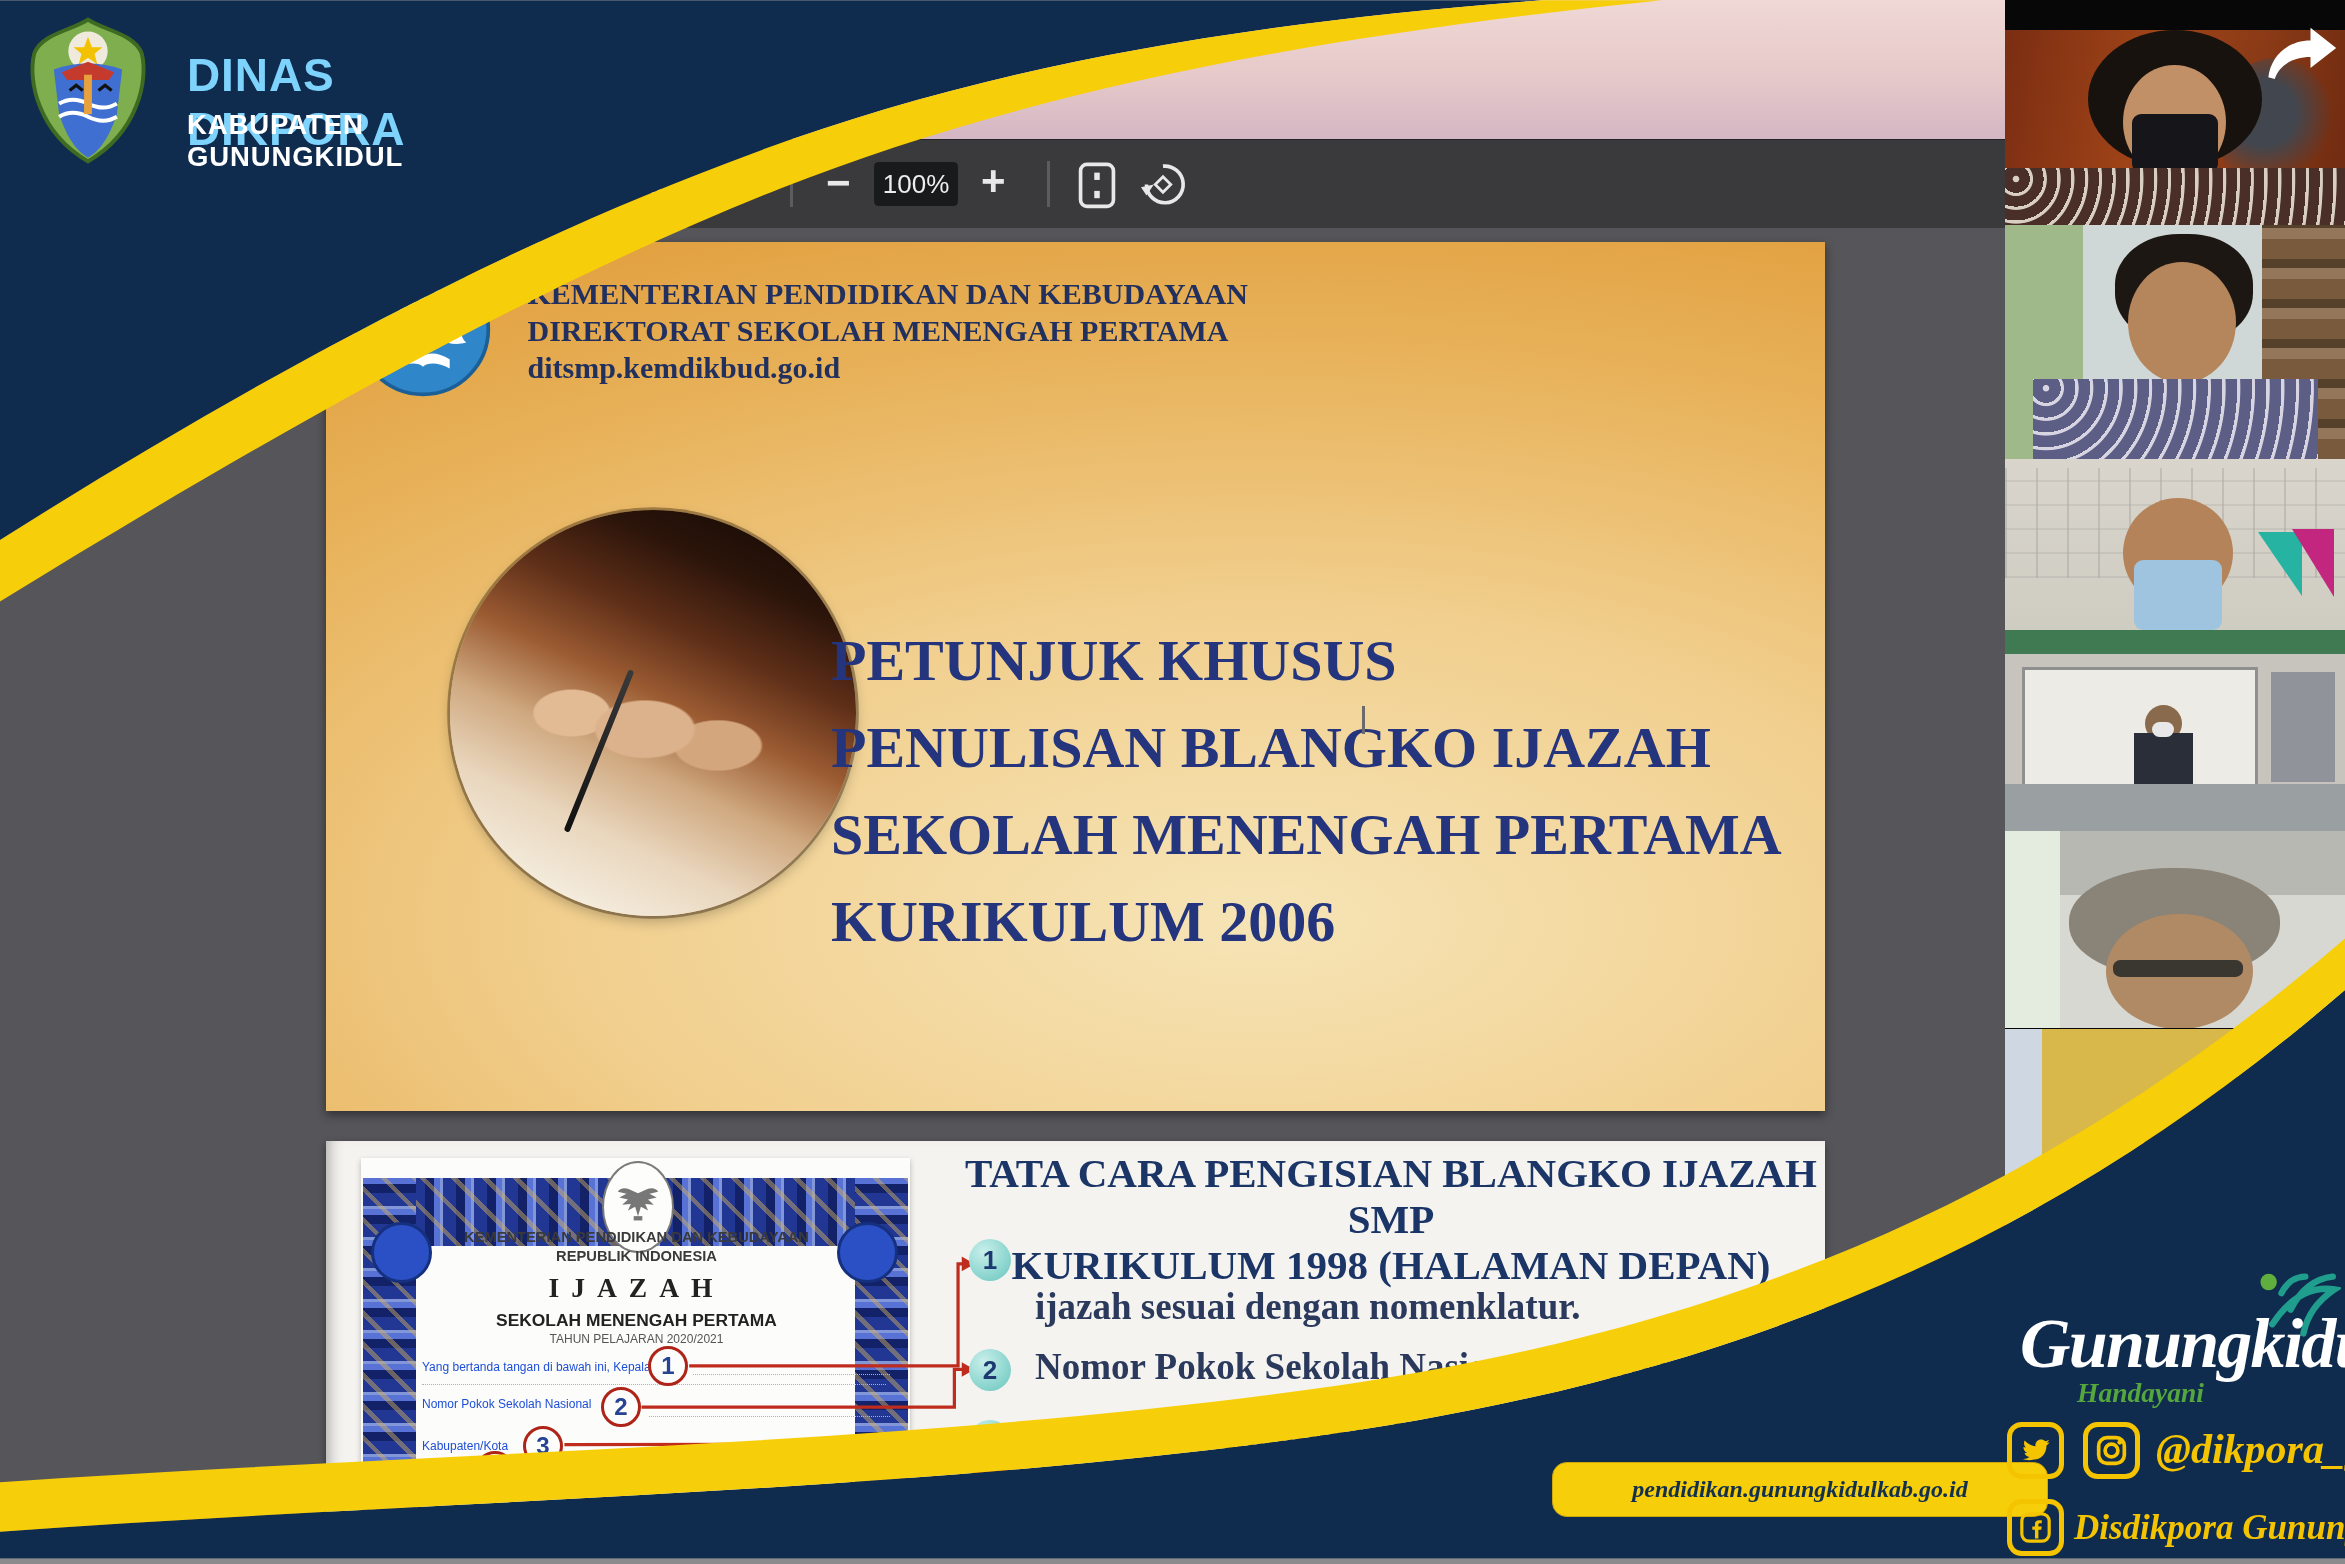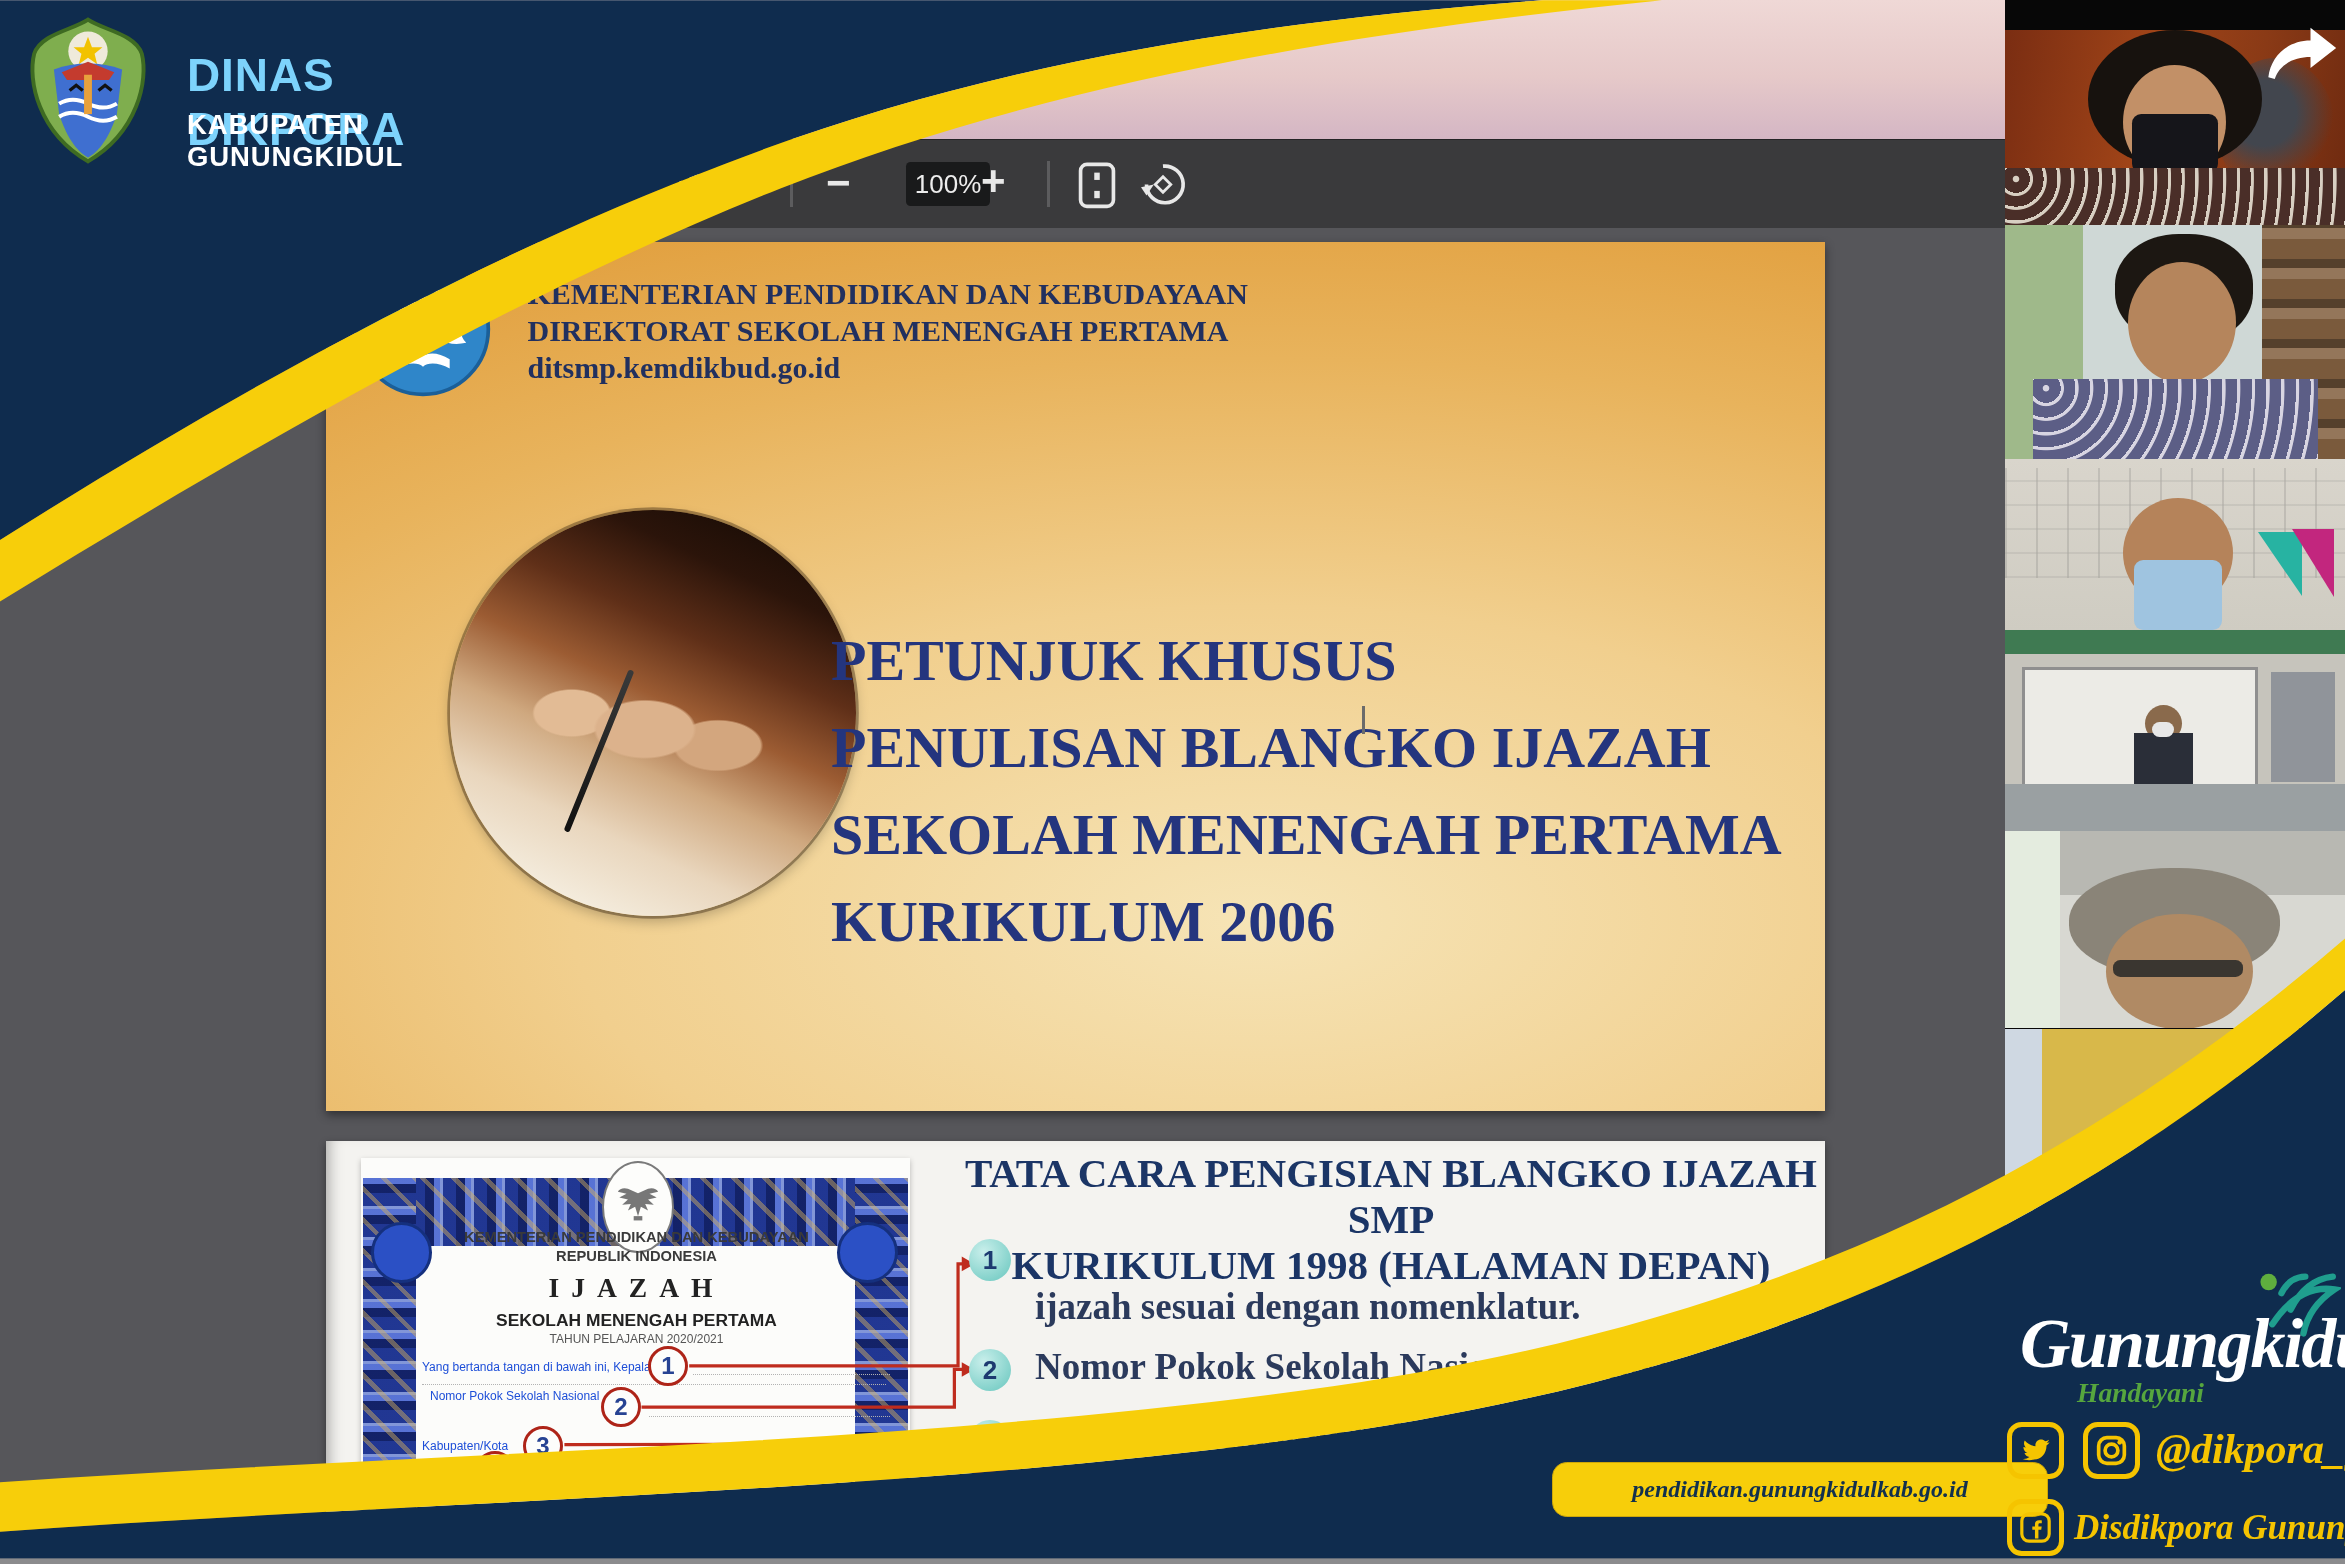--- a/index.html
+++ b/index.html
@@ -6,21 +6,21 @@
   .stage{position:relative;width:2345px;height:1565px;overflow:hidden;
          font-family:"Liberation Sans",sans-serif;background:#56565a;}
   .abs{position:absolute;}
 
   
   .pink-strip{left:0;top:0;width:2005px;height:139px;
     background:linear-gradient(180deg,#efd8d6 0%,#e6c9c9 55%,#d4b6c4 100%);}
   .pdf-toolbar{left:0;top:139px;width:2005px;height:89px;background:#3a3a3c;
     border-top:1.8px solid #242426;box-sizing:border-box;}
   .tb-box{position:absolute;height:44px;background:#191a1b;border-radius:4.6px;
-    color:#ededed;font-size:27.5px;display:flex;align-items:center;justify-content:center;margin-left:32px;}
+    color:#ededed;font-size:27.5px;display:flex;align-items:center;justify-content:center;}
   .tb-text{position:absolute;color:#e8e8e8;font-size:27.5px;line-height:44px;}
   .tb-div{position:absolute;width:2.8px;height:46px;background:#5c5c5e;top:21px;}
   .tb-glyph{position:absolute;color:#e8e8e8;font-size:42px;line-height:42px;font-weight:bold;}
   .pdf-canvas-gap{left:0;top:228px;width:2005px;height:1337px;background:#56565a;}
 
   
   .slide1{left:326px;top:242px;width:1499px;height:869px;
     background:radial-gradient(120% 95% at 62% 78%, #f6e4b6 0%, #f1cf8e 38%, #e8b35c 68%, #df9833 100%);
     box-shadow:0 3.7px 9.2px rgba(0,0,0,.45);}
   .s1-header{left:27.5px;top:18.4px;width:1286px;height:156px;}
@@ -191,21 +191,21 @@
       </div>
     </div>
 
     <div class="abs cert-c" style="top:88px;font-size:14.7px;font-weight:bold;">KEMENTERIAN PENDIDIKAN DAN KEBUDAYAAN</div>
     <div class="abs cert-c" style="top:107px;font-size:14.7px;font-weight:bold;">REPUBLIK INDONESIA</div>
     <div class="abs cert-c" style="top:131px;font-size:27.5px;font-weight:bold;letter-spacing:12px;font-family:'Liberation Serif',serif;color:#222;">IJAZAH</div>
     <div class="abs cert-c" style="top:169px;font-size:17.4px;font-weight:bold;color:#222;">SEKOLAH MENENGAH PERTAMA</div>
     <div class="abs cert-c" style="top:191px;font-size:12px;color:#555;">TAHUN PELAJARAN 2020/2021</div>
 
     <div class="cert-label" style="left:96px;top:219px;">Yang bertanda tangan di bawah ini, Kepala</div>
-    <div class="cert-label" style="left:96px;top:248px;margin-left:8px;">Nomor Pokok Sekolah Nasional</div>
+    <div class="cert-label" style="left:96px;top:256px;">Nomor Pokok Sekolah Nasional</div>
     <div class="cert-label" style="left:96px;top:298px;">Kabupaten/Kota</div>
     <div class="cert-label" style="left:96px;top:324px;">Provinsi</div>
     <div class="cert-label" style="left:410px;top:324px;">menerangkan bahwa</div>
 
     <div class="dotline" style="left:367px;top:231px;width:197px;"></div>
     <div class="dotline" style="left:96px;top:241px;width:464px;"></div>
     <div class="dotline" style="left:323px;top:273px;width:241px;"></div>
     <div class="dotline" style="left:241px;top:311px;width:303px;"></div>
     <div class="dotline" style="left:213px;top:337px;width:165px;"></div>
 

